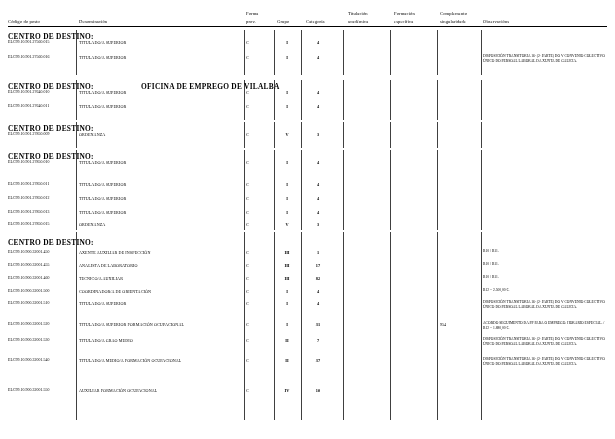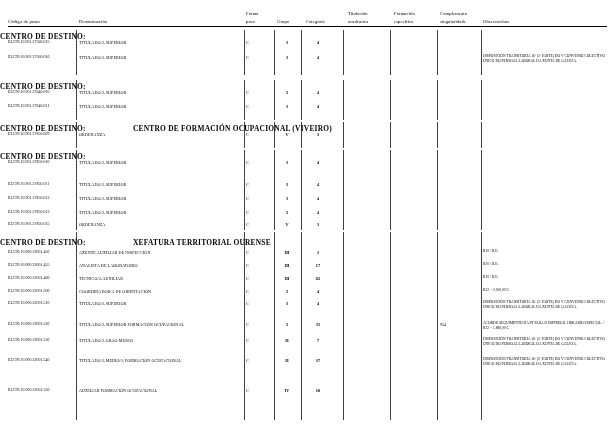--- a/index.html
+++ b/index.html
@@ -13,21 +13,21 @@
   .page{position:relative;width:615px;height:439px;}
 
   
   .vrule{position:absolute;width:1px;background:#000;opacity:.75;}
 
   
   .hdr{position:absolute;font-size:4.6px;letter-spacing:.1px;line-height:1.25;}
   .hdr-rule{position:absolute;left:8px;top:26px;width:599px;height:1px;background:#000;}
 
   
-  .section{position:absolute;left:0;width:600px;height:11px;text-align:center;}
+  .section{position:absolute;left:8px;width:600px;height:11px;text-align:center;}
   .section .lbl{
     position:absolute;left:0;top:0;
     font-size:7.4px;font-weight:bold;letter-spacing:.25px;
   }
   .section .name{
     position:absolute;left:133px;top:0;
     font-size:7.4px;font-weight:bold;letter-spacing:.25px;
     white-space:nowrap;
   }
 
@@ -119,38 +119,38 @@
       <div class="row" style="top: 55px;">
         <div class="c-code">ELC99.10.901.27560.016</div>
         <div class="c-deno">TITULADO/A SUPERIOR</div>
         <div class="c-forma">C</div>
         <div class="c-grupo">I</div>
         <div class="c-categ">4</div>
         <div class="c-obs" style="top: -1px;">DISPOSICIÓN TRANSITORIA 16ª (2ª PARTE) DO V CONVENIO COLECTIVO ÚNICO DO PERSOAL LABORAL DA XUNTA DE GALICIA.</div>
       </div>
       <div class="section" style="top: 82px;">
         <div class="lbl">CENTRO DE DESTINO:</div>
+        <div class="name">OFICINA DE EMPREGO DE VILALBA</div>
       </div>
       <div class="row" style="top: 90px;">
         <div class="c-code">ELC99.10.901.27640.010</div>
         <div class="c-deno">TITULADO/A SUPERIOR</div>
         <div class="c-forma">C</div>
         <div class="c-grupo">I</div>
         <div class="c-categ">4</div>
       </div>
       <div class="row" style="top: 104px;">
         <div class="c-code">ELC99.10.901.27640.011</div>
         <div class="c-deno">TITULADO/A SUPERIOR</div>
         <div class="c-forma">C</div>
         <div class="c-grupo">I</div>
         <div class="c-categ">4</div>
       </div>
       <div class="section" style="top: 124px;">
         <div class="lbl">CENTRO DE DESTINO:</div>
-        <div class="name">CENTRO DE FORMACIÓN OCUPACIONAL (VIVEIRO)</div>
       </div>
       <div class="row" style="top: 132px;">
         <div class="c-code">ELC99.10.901.27850.009</div>
         <div class="c-deno">ORDENANZA</div>
         <div class="c-forma">C</div>
         <div class="c-grupo">V</div>
         <div class="c-categ">3</div>
       </div>
       <div class="section" style="top: 152px;">
         <div class="lbl">CENTRO DE DESTINO:</div>
@@ -185,21 +185,20 @@
       </div>
       <div class="row" style="top: 222px;">
         <div class="c-code">ELC99.10.901.27850.015</div>
         <div class="c-deno">ORDENANZA</div>
         <div class="c-forma">C</div>
         <div class="c-grupo">V</div>
         <div class="c-categ">3</div>
       </div>
       <div class="section" style="top: 238px;">
         <div class="lbl">CENTRO DE DESTINO:</div>
-        <div class="name">XEFATURA TERRITORIAL OURENSE</div>
       </div>
       <div class="row" style="top: 250px;">
         <div class="c-code">ELC99.10.900.32001.450</div>
         <div class="c-deno">AXENTE AUXILIAR DE INSPECCIÓN</div>
         <div class="c-forma">C</div>
         <div class="c-grupo">III</div>
         <div class="c-categ">1</div>
         <div class="c-obs" style="top: -1px;">B10 / B11.</div>
       </div>
       <div class="row" style="top: 263px;">

